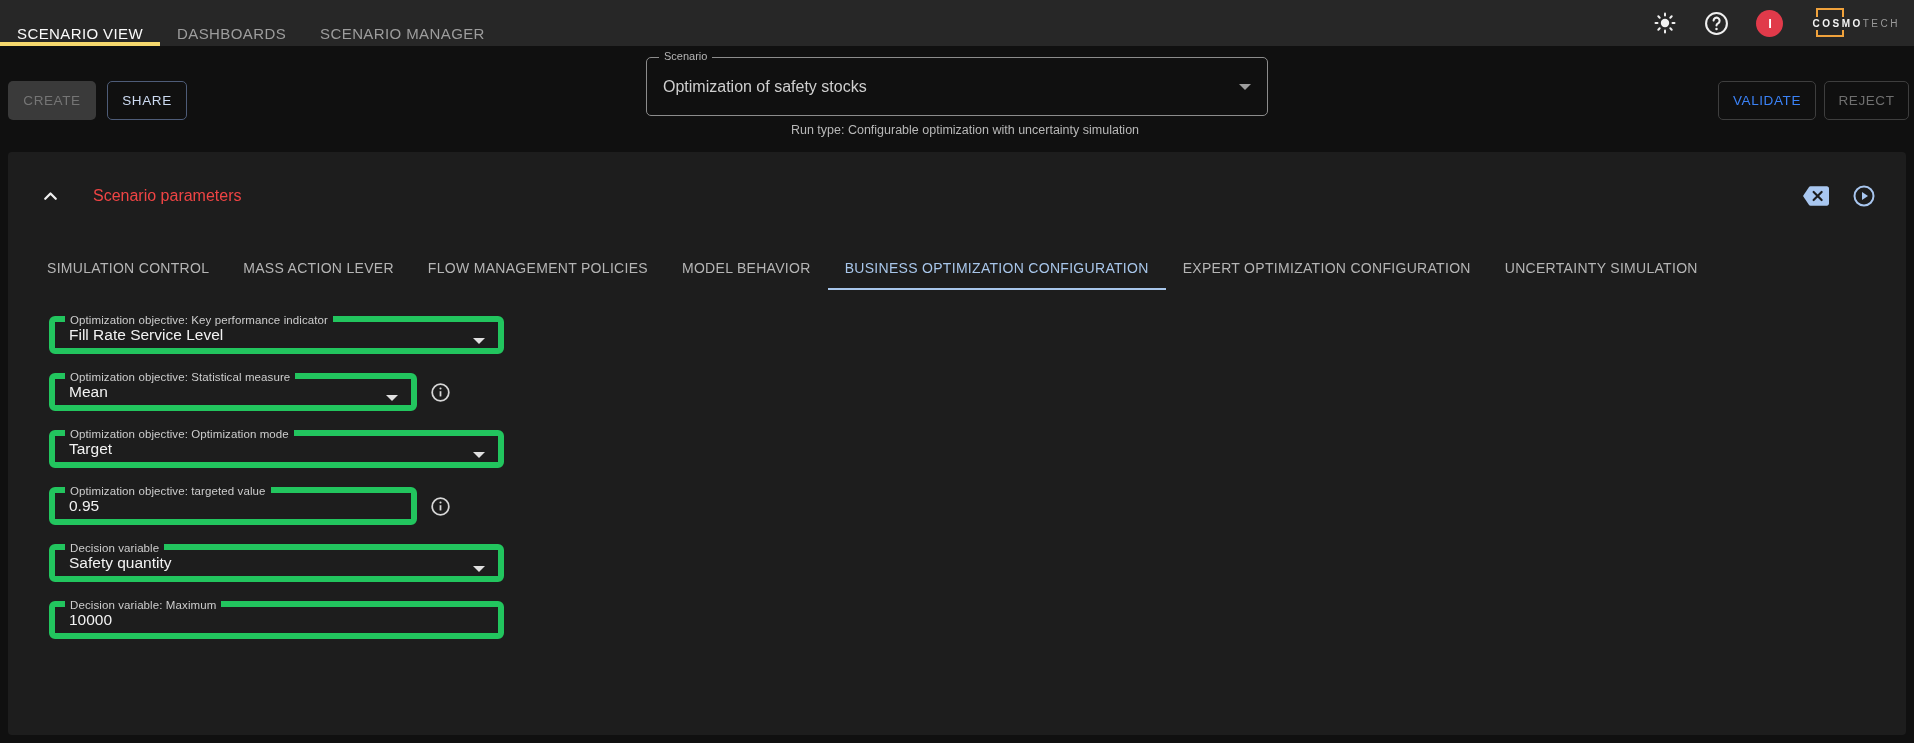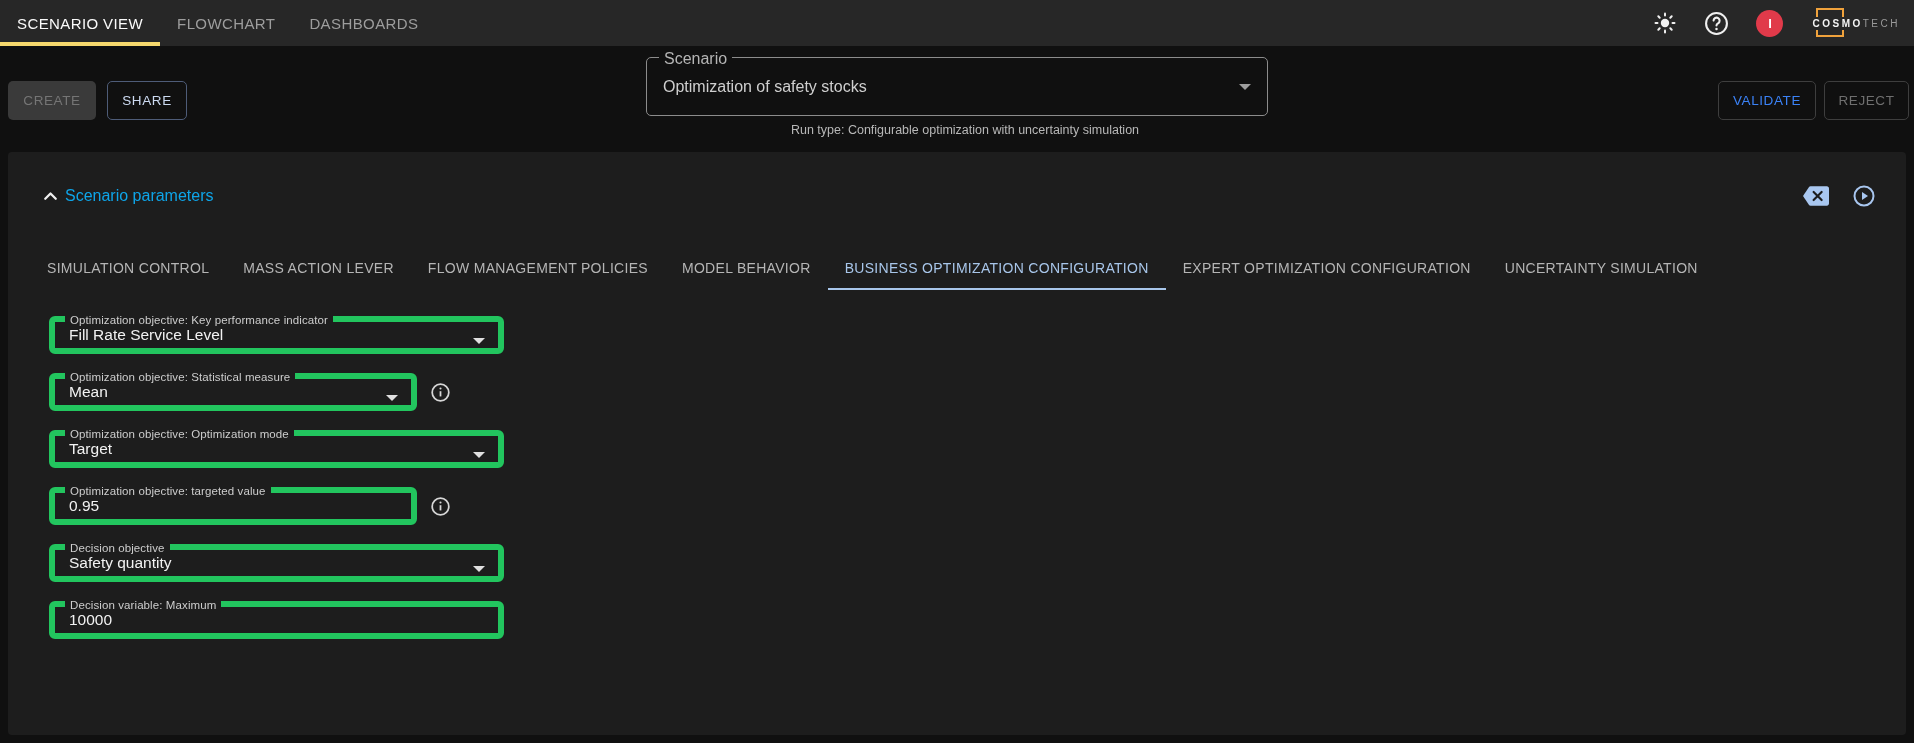--- a/index.html
+++ b/index.html
@@ -10,21 +10,21 @@
     color:#e0e0e0;
     overflow:hidden;
     position:relative;
   }
 
   
   .navbar {
     height:46px; background:#272727;
     display:flex; align-items:stretch;
   }
-  .nav-tabs { display:flex; }
+  .nav-tabs { display:flex;align-items:flex-end; }
   .nav-tab {
     display:flex; align-items:center; justify-content:center;
     padding:4px 17px 0 17px;
     font-size:15px; letter-spacing:.4px; color:#9d9d9d;
     border-bottom:4px solid transparent;
     cursor:pointer; white-space:nowrap;
   }
   .nav-tab.active { color:#fafafa; border-bottom-color:#f7d96d; min-width:149px; }
   .nav-right { margin-left:auto; display:flex; align-items:center; gap:27px; padding-right:12px; }
   .icon-btn { display:flex; align-items:center; justify-content:center; cursor:pointer; }
@@ -60,21 +60,21 @@
 
   .scenario-select {
     position:absolute; left:50%; transform:translateX(-50%);
     top:11px; width:622px; height:59px;
     border:1px solid #8c8c8c; border-radius:5px;
     display:flex; align-items:center; padding:0 16px;
     cursor:pointer;
   }
   .scenario-select .sel-label {
     position:absolute; top:-8px; left:12px;
-    font-size:16px; color:#b5b5b5;
+    font-size:11px; color:#b5b5b5;
     background:#101010; padding:0 5px;
   }
   .scenario-select .sel-value { font-size:16px; color:#cfcfcf; }
   .sel-caret {
     position:absolute; right:16px; top:26px;
     width:0; height:0;
     border-left:6px solid transparent; border-right:6px solid transparent;
     border-top:6px solid #9e9e9e;
   }
   .run-type {
@@ -82,21 +82,21 @@
     text-align:center; font-size:12.5px; color:#b8b8b8;padding-left:16px;
   }
 
   
   .panel {
     position:absolute; left:8px; right:8px; top:152px; bottom:8px;
     background:#1d1d1d; border-radius:4px;
   }
   .panel-header { display:flex; align-items:center; padding:30px 30px 0 32px; height:58px; }
   .chevron-up { cursor:pointer; display:flex; }
-  .panel-title { margin-left:4px; font-size:16px; color:#0ea5e9; }
+  .panel-title { margin-left:32px; font-size:16px; color:#ef4444; }
   .panel-header-icons { margin-left:auto; display:flex; align-items:center; gap:23px; }
 
   .ptabs { display:flex; margin:36px 0 0 22px; }
   .ptab {
     padding:14px 17px 12px 17px;
     font-size:14px; letter-spacing:.3px; color:#b5b5b5;
     border-bottom:2px solid transparent;
     cursor:pointer; white-space:nowrap;
   }
   .ptab.active { color:#a8c6ea; border-bottom-color:#a8c6ea; }
@@ -123,22 +123,22 @@
     border-top:6px solid #e0e0e0;
   }
   .info-icon { margin-left:13px; display:flex; cursor:pointer; }
 </style>
 </head>
 <body>
 
 <div class="navbar">
   <div class="nav-tabs">
     <div class="nav-tab active">SCENARIO VIEW</div>
-    <div class="nav-tab">FLOWCHART</div>
     <div class="nav-tab">DASHBOARDS</div>
+    <div class="nav-tab">SCENARIO MANAGER</div>
   </div>
   <div class="nav-right">
     <span class="icon-btn">
       <svg width="24" height="24" viewBox="0 0 24 24" fill="none" stroke="#f0f0f0" stroke-width="2" stroke-linecap="round">
         <circle cx="12" cy="12" r="4.2" fill="#f0f0f0" stroke="none"></circle>
         <line x1="12" y1="2.5" x2="12" y2="4.5"></line>
           <line x1="12" y1="19.5" x2="12" y2="21.5"></line>
         <line x1="2.5" y1="12" x2="4.5" y2="12"></line>
           <line x1="19.5" y1="12" x2="21.5" y2="12"></line>
         <line x1="5.3" y1="5.3" x2="6.7" y2="6.7"></line>
@@ -255,21 +255,21 @@
         <svg width="21" height="21" viewBox="0 0 24 24" fill="none">
           <circle cx="12" cy="12" r="9.5" stroke="#d6d6d6" stroke-width="2"></circle>
           <line x1="12" y1="10.5" x2="12" y2="16.5" stroke="#d6d6d6" stroke-width="2"></line>
           <circle cx="12" cy="7.5" r="1.2" fill="#d6d6d6"></circle>
         </svg>
       </span>
     </div>
 
     <div class="field-row">
       <div class="fieldbox select">
-        <span class="f-label">Decision objective</span>
+        <span class="f-label">Decision variable</span>
         <span class="f-value">Safety quantity</span>
         <span class="f-caret"></span>
       </div>
     </div>
 
 
     <div class="field-row">
       <div class="fieldbox">
         <span class="f-label">Decision variable: Maximum</span>
         <span class="f-value">10000</span>

